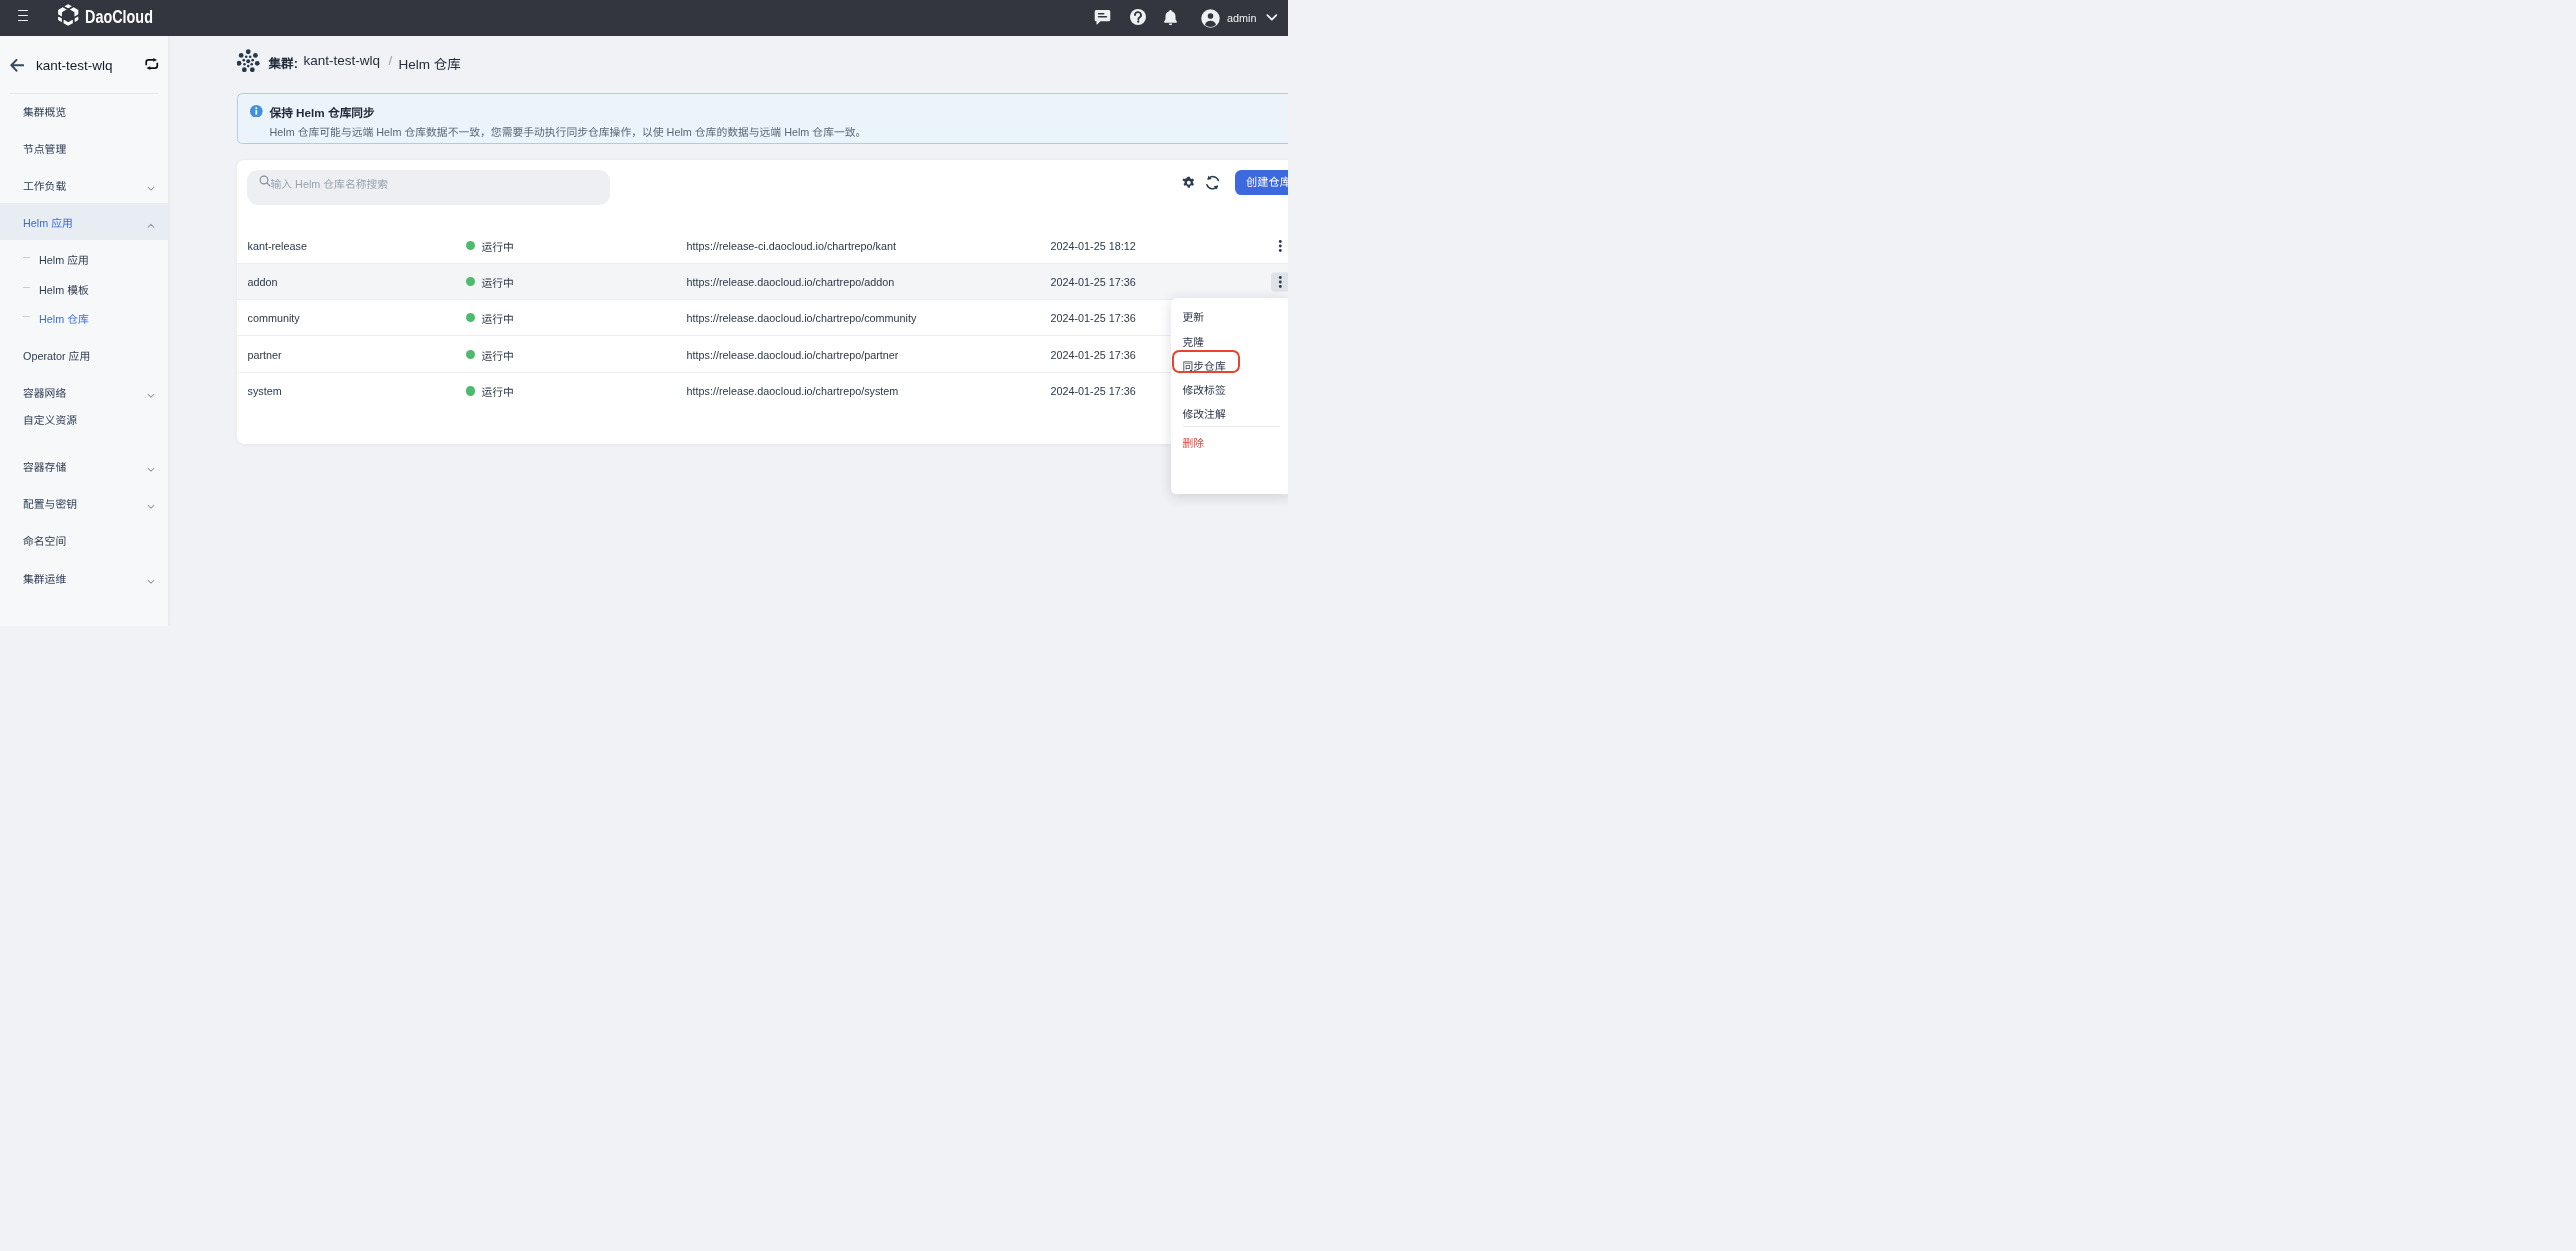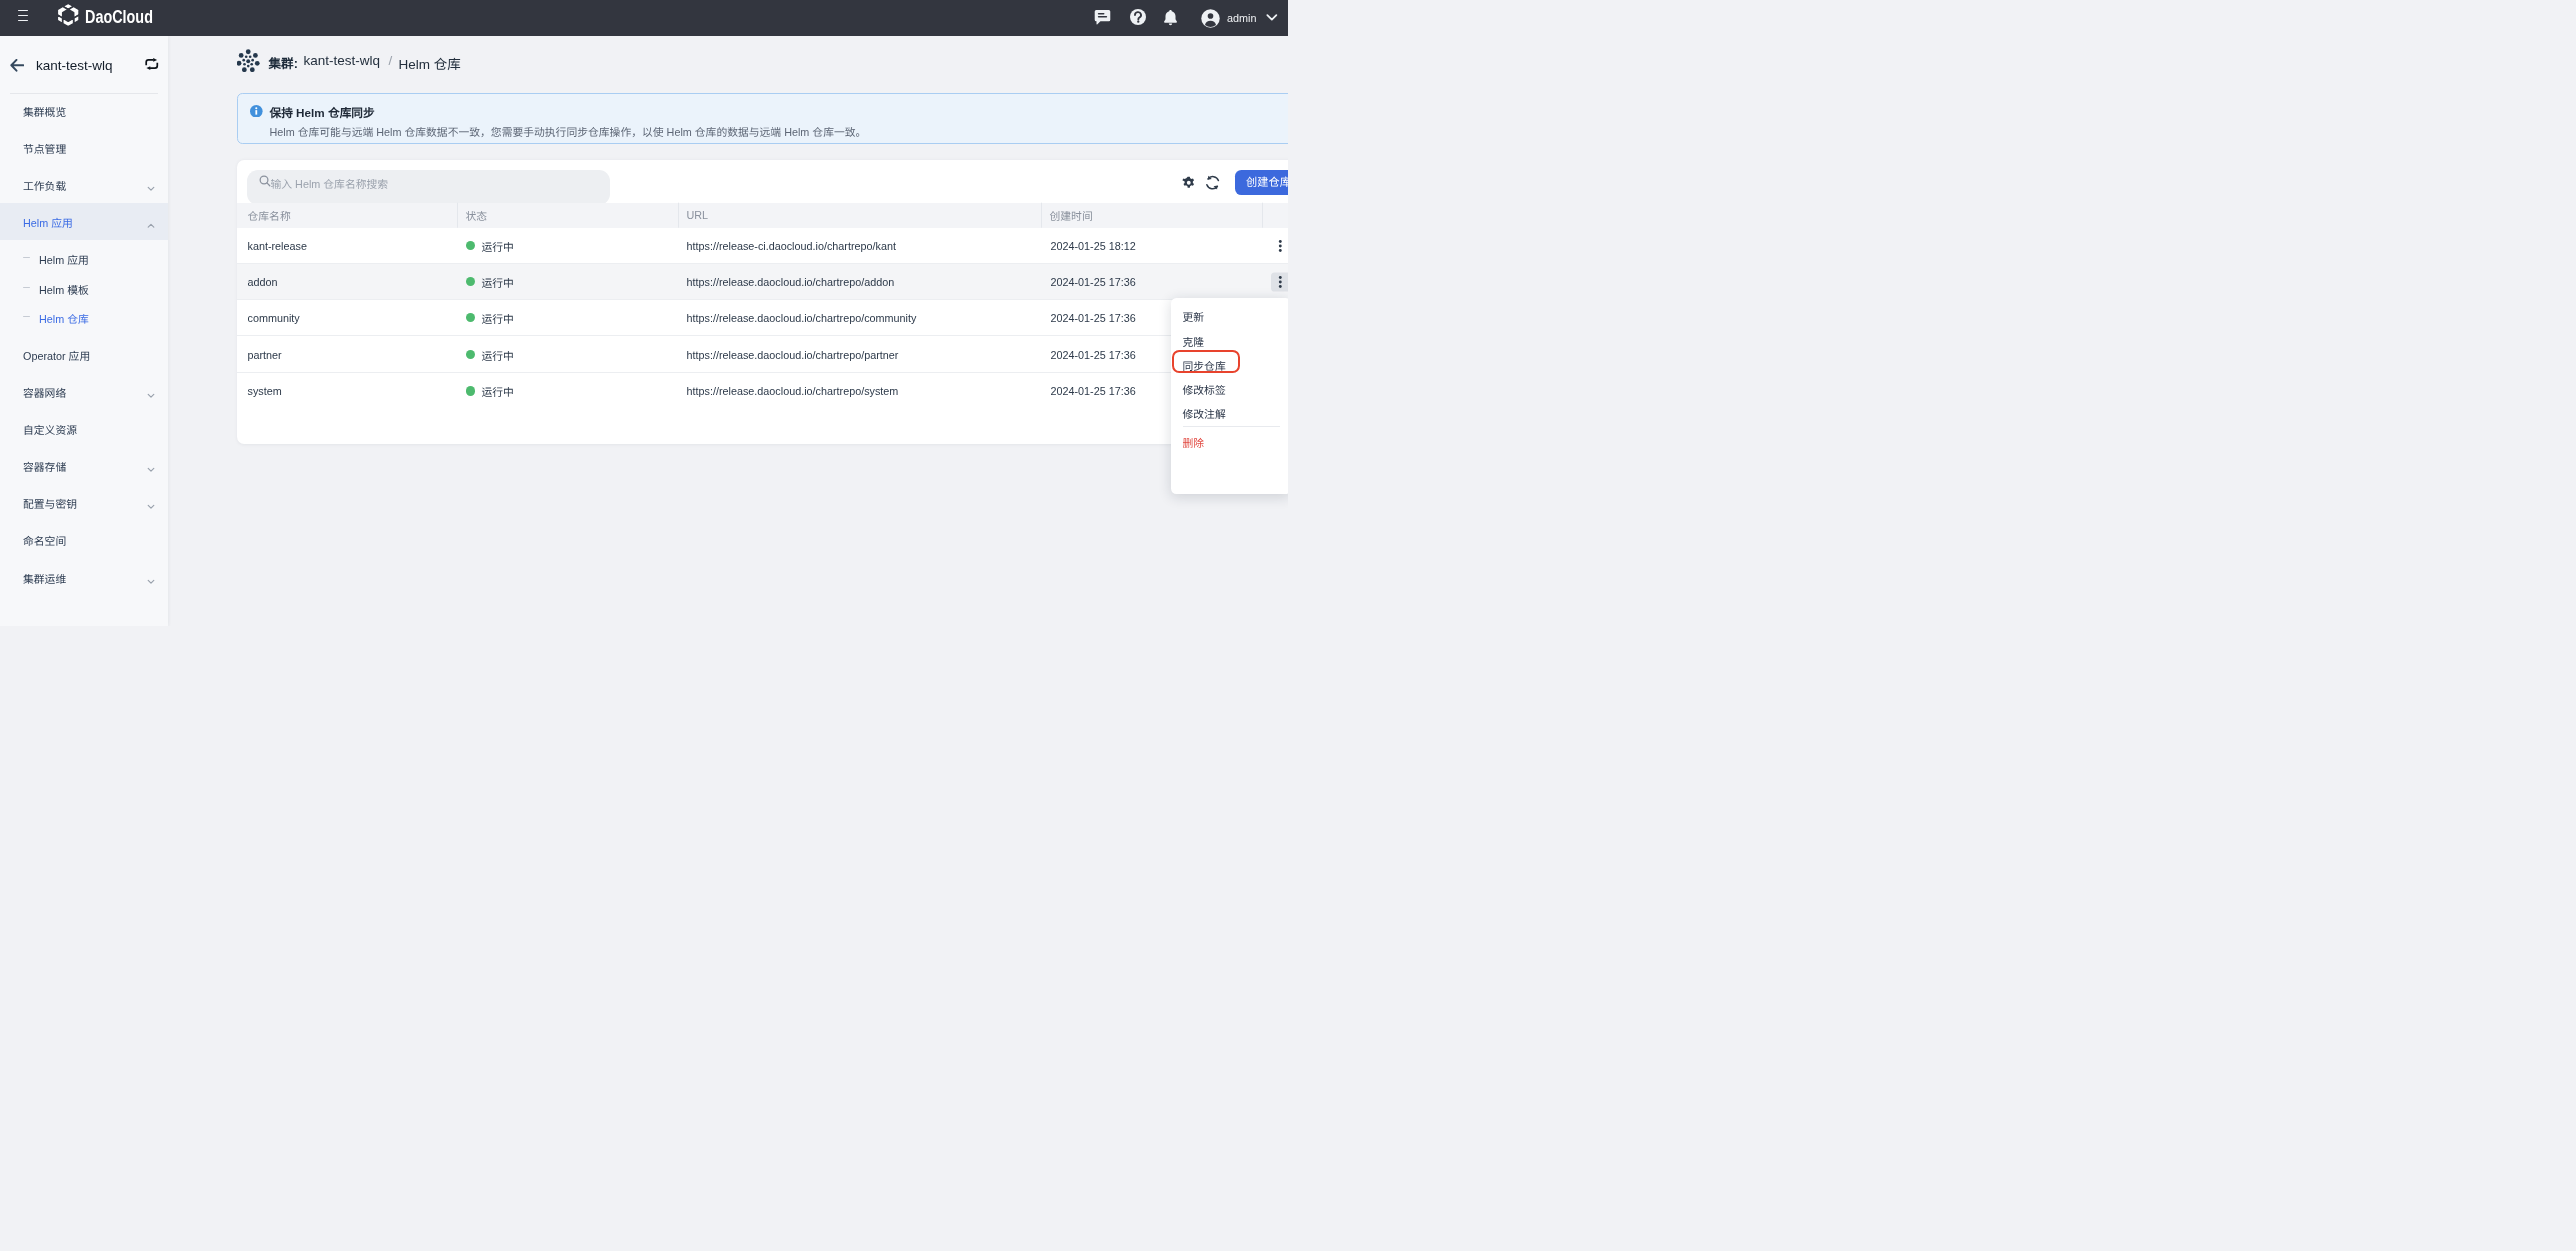--- a/index.html
+++ b/index.html
@@ -155,21 +155,21 @@
     </div>
   <div class="mi" style="top:300px">
       <span>Operator 应用</span>
     </div>
   <div class="mi" style="top:337px">
       <span>容器网络</span>
     <svg class="chev" viewBox="0 0 10 10">
         <path d="M1.5 3 L5 6.5 L8.5 3" fill="none" stroke="#99a1ac" stroke-width="1.5" stroke-linecap="round" stroke-linejoin="round"></path>
       </svg>
     </div>
-  <div class="mi" style="top:374px">
+  <div class="mi" style="top:364px">
       <span>自定义资源</span>
     </div>
   <div class="mi" style="top:411px">
       <span>容器存储</span>
     <svg class="chev" viewBox="0 0 10 10">
         <path d="M1.5 3 L5 6.5 L8.5 3" fill="none" stroke="#99a1ac" stroke-width="1.5" stroke-linecap="round" stroke-linejoin="round"></path>
       </svg>
     </div>
   <div class="mi" style="top:448px">
       <span>配置与密钥</span>
@@ -245,30 +245,20 @@
     <svg class="abs" style="left:968px; top:15px" width="15.3" height="15.3" viewBox="0 0 17 17">
       <g fill="none" stroke="#2f3b4a" stroke-width="1.7" stroke-linecap="round">
         <path d="M14.9 6.2 A 6.7 6.7 0 0 0 3.3 4.3"></path>
         <path d="M2.1 10.8 A 6.7 6.7 0 0 0 13.7 12.7"></path>
       </g>
       <path fill="#2f3b4a" d="M3.6 0.9 L3.2 5.3 L7.5 4.4 Z"></path>
       <path fill="#2f3b4a" d="M13.4 16.1 L13.8 11.7 L9.5 12.6 Z"></path>
     </svg>
     <div id="crtbtn">创建仓库</div>
 
-    <div id="thead">
-      <div style="left:11px">仓库名称</div>
-      <div style="left:229px">状态</div>
-      <div style="left:450px">URL</div>
-      <div style="left:813px">创建时间</div>
-      <div class="vsep" style="left:220px"></div>
-      <div class="vsep" style="left:441px"></div>
-      <div class="vsep" style="left:804px"></div>
-      <div class="vsep" style="left:1025px"></div>
-    </div>
 
     <div class="trow" style="top:68px">
       <div class="c1">kant-release</div>
       <span class="dot"></span>
         <div class="st">运行中</div>
       <div class="c3">https://release-ci.daocloud.io/chartrepo/kant</div>
       <div class="c4">2024-01-25 18:12</div>
       <svg class="dots3" viewBox="0 0 14 16">
           <g fill="#2f3b4a">
             <circle cx="7" cy="3" r="1.6"></circle>

